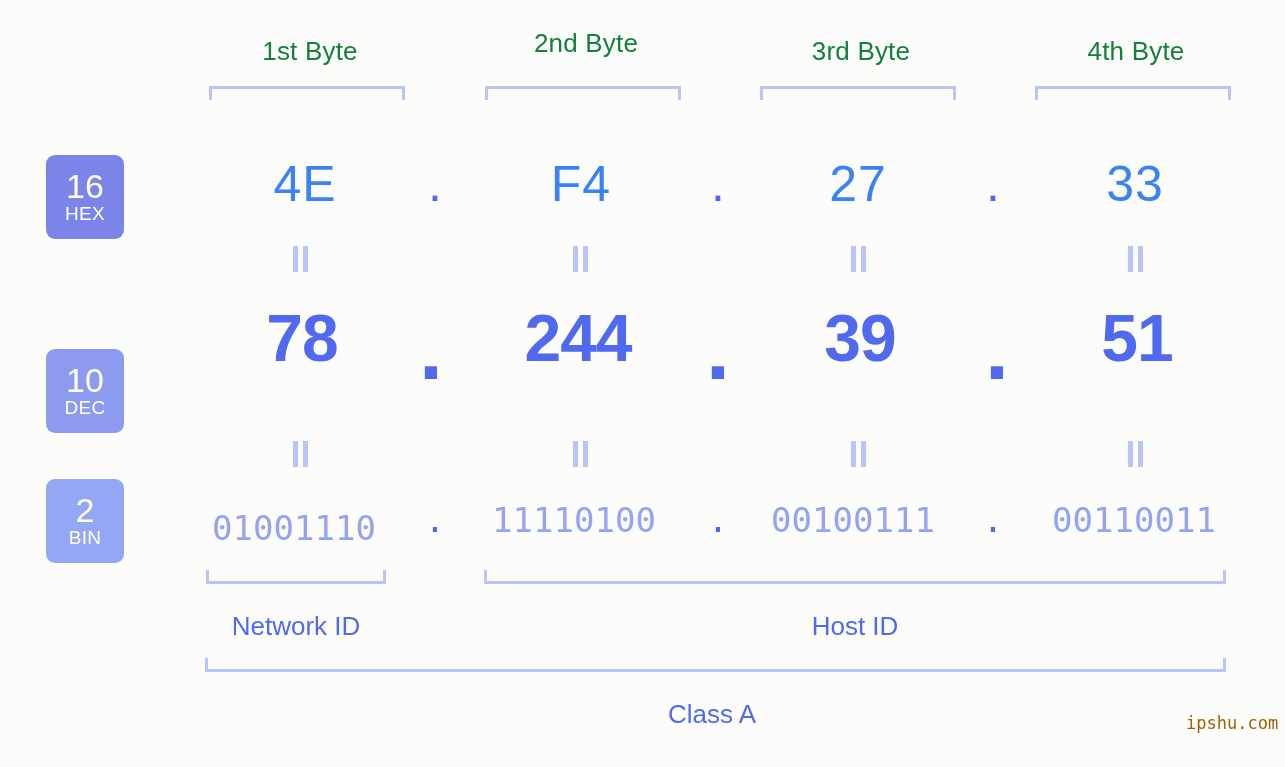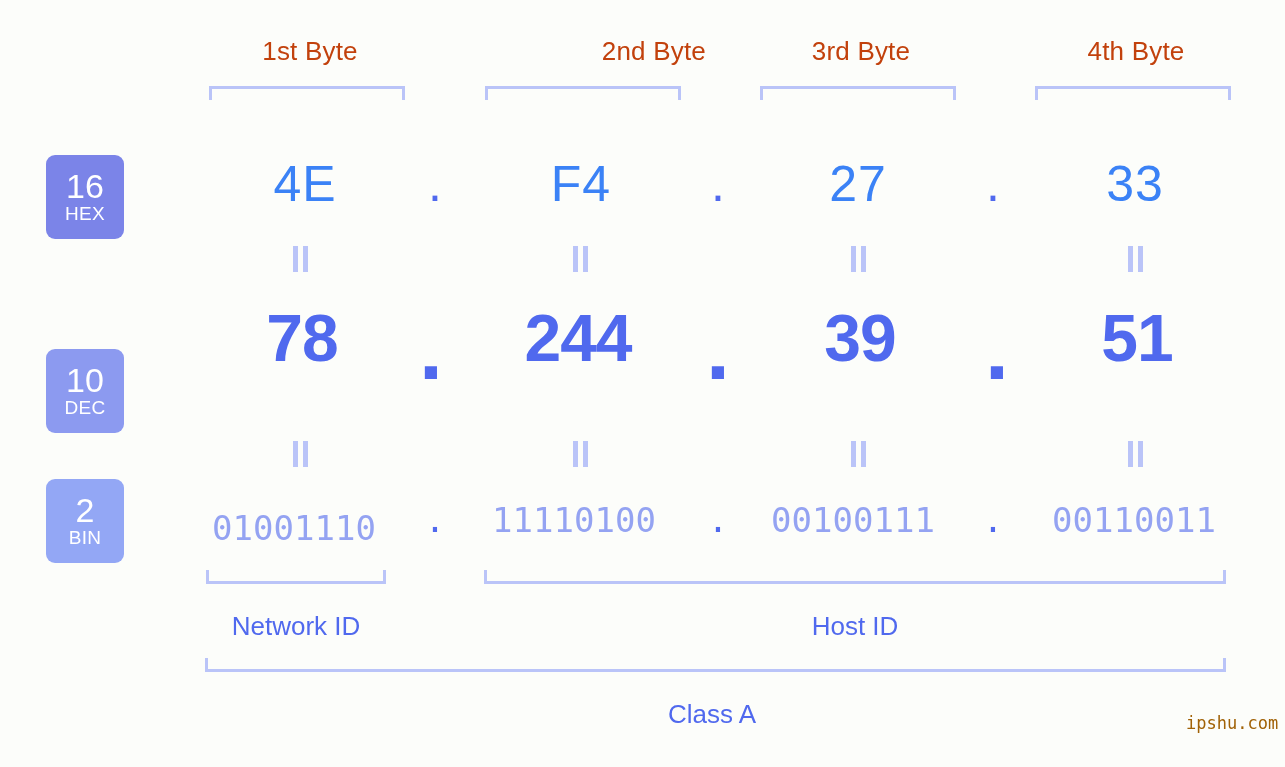--- a/index.html
+++ b/index.html
@@ -6,21 +6,21 @@
   body{
     width:1285px;height:767px;
     background:#FCFDFA;
     font-family:"Liberation Sans", sans-serif;
     overflow:hidden;
     position:relative;
   }
   .stage{position:absolute;left:0;top:0;width:1285px;height:767px;}
 
   
-  .byte-head{position:absolute;text-align:center;color:#c2410c;font-size:26px;letter-spacing:.2px;}
+  .byte-head{position:absolute;text-align:center;color:#15803d;font-size:26px;letter-spacing:.2px;}
   .bracket-down{position:absolute;border:3px solid #BAC4F8;border-bottom:none;height:14px;box-sizing:border-box;}
 
   
   .badge{
     position:absolute;left:46px;width:78px;height:84px;
     border-radius:9px;color:#fff;text-align:center;box-sizing:border-box;
     display:flex;flex-direction:column;align-items:center;justify-content:center;
   }
   .badge .num{font-size:34px;line-height:34px;font-weight:400;}
   .badge .nm{font-size:19px;line-height:22px;font-weight:400;letter-spacing:.3px;}
@@ -49,21 +49,21 @@
   .seg-label{position:absolute;text-align:center;color:#5069EE;font-size:26px;}
 
   .watermark{position:absolute;color:#a16207;font-size:17px;font-family:"DejaVu Sans Mono", monospace;}
 </style>
 </head>
 <body>
 
 <div class="stage">
 
   <div class="byte-head" style="left:190px;top:36px;width:240px;">1st Byte</div>
-  <div class="byte-head" style="left:466px;top:36px;width:240px;text-align:right;">2nd Byte</div>
+  <div class="byte-head" style="left:466px;top:28px;width:240px;">2nd Byte</div>
   <div class="byte-head" style="left:741px;top:36px;width:240px;">3rd Byte</div>
   <div class="byte-head" style="left:1016px;top:36px;width:240px;">4th Byte</div>
 
   <div class="bracket-down" style="left:209px;top:86px;width:196px;"></div>
   <div class="bracket-down" style="left:485px;top:86px;width:196px;"></div>
   <div class="bracket-down" style="left:760px;top:86px;width:196px;"></div>
   <div class="bracket-down" style="left:1035px;top:86px;width:196px;"></div>
 
   <div class="badge badge-hex">
     <span class="num">16</span>

